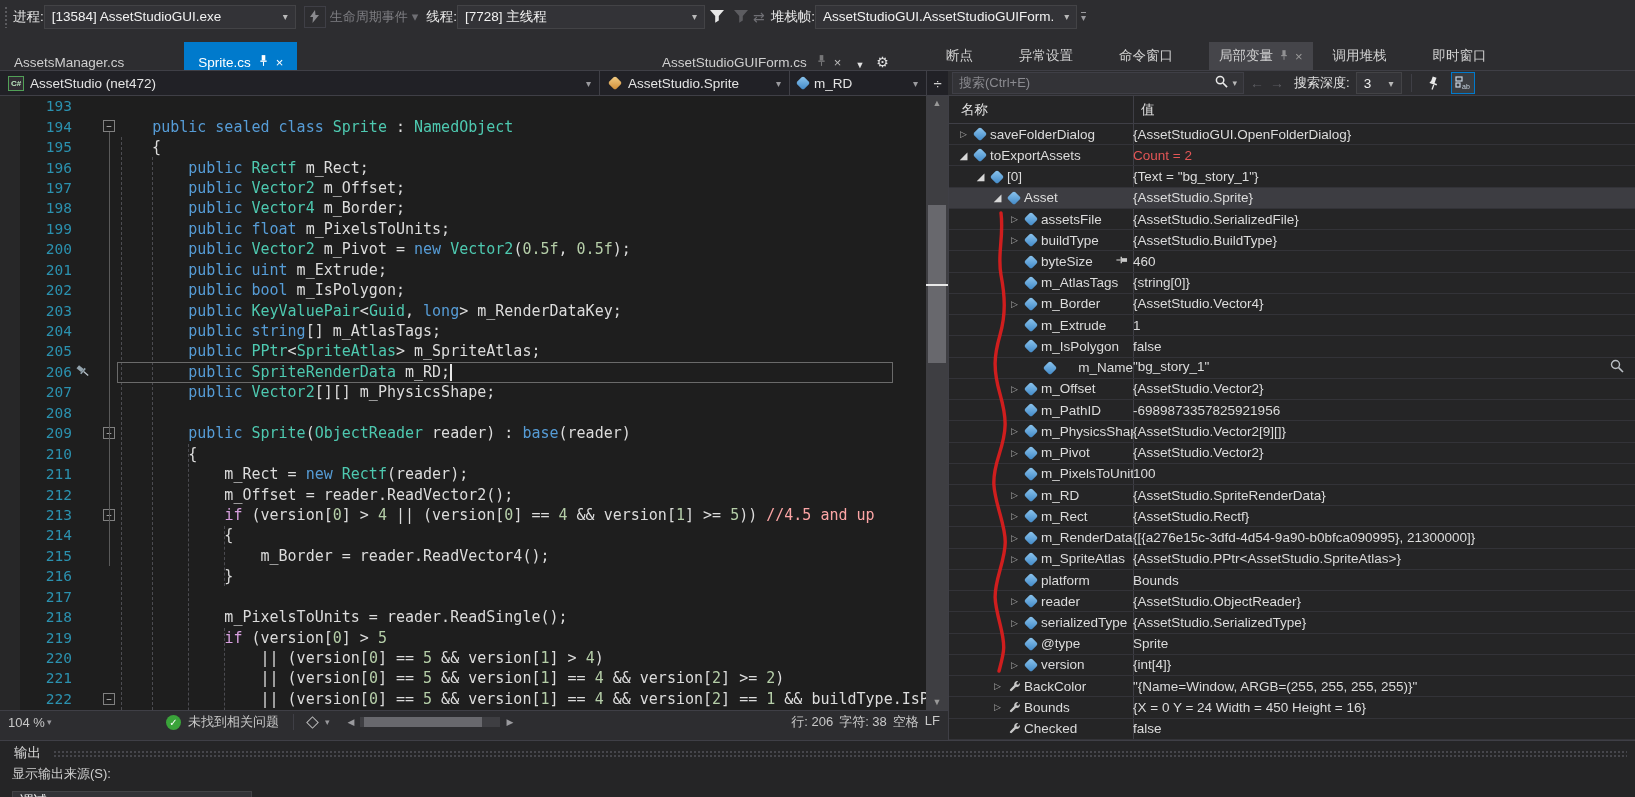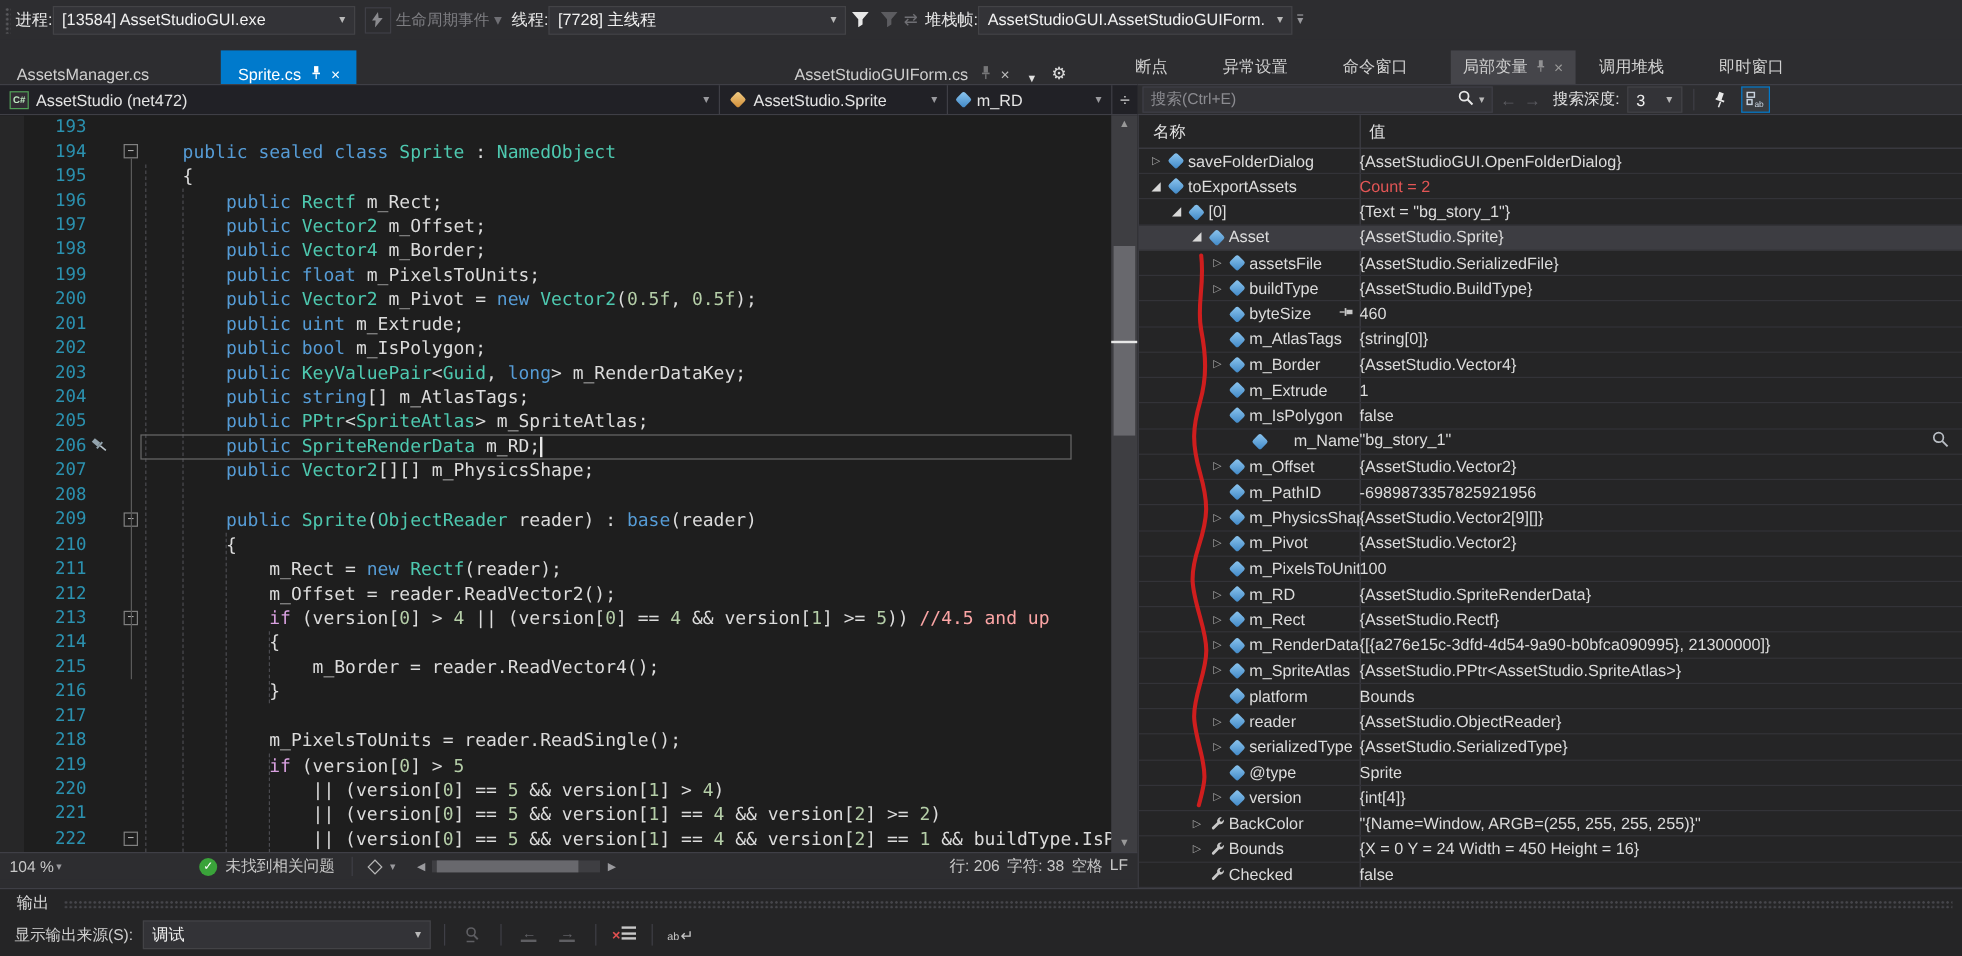--- a/index.html
+++ b/index.html
@@ -95,21 +95,21 @@
   .arrowg { width:13px; flex:none; font-size:9px; color:#a8a8a8; text-align:center; }
   .arrowg.exp { color:#d8d8d8; font-size:10px; }
   .rowic { width:20px; flex:none; display:flex; align-items:center; justify-content:center; }
   .pinright { margin-left:auto; margin-right:5px; }
   .mag { margin-left:auto; margin-right:12px; }
 
   
   .output { position:absolute; left:0; top:740px; width:1635px; height:57px; background:#252526; border-top:1px solid #3f3f46; }
   .otitle { display:flex; align-items:center; height:24px; padding-left:14px; gap:12px; color:#d8d8d8; font-size:13.5px; }
   .odots { flex:1; height:7px; margin-right:8px; background-image:radial-gradient(#46464b 1px, transparent 1.2px); background-size:4px 4px; }
-  .obar { display:flex; align-items:center; height:28px; padding-left:12px; gap:8px; color:#cfcfcf; font-size:13px; }
+  .obar { display:flex; align-items:flex-start; height:28px; padding-left:12px; gap:8px; color:#cfcfcf; font-size:13px;flex-direction:column; }
   .oicon { display:flex; align-items:center; justify-content:center; width:24px; height:22px; }
   .gray { color:#5f5f63; }
   .clearx { position:relative; width:20px; height:16px; }
   .clearx .bars { position:absolute; right:0; top:1px; display:flex; flex-direction:column; gap:2.5px; }
   .clearx .bars i { display:block; width:12px; height:2px; background:#c8c8c8; }
   .clearx .xx { position:absolute; left:0; top:2px; color:#e05050; font-weight:bold; font-size:12px; line-height:12px; }
   .wrapic { display:flex; align-items:flex-end; color:#c8c8c8; font-size:9px; gap:1px; }
   .wrapic .ret { font-size:13px; line-height:11px; }
 
   .annotation { position:absolute; left:0; top:0; width:1635px; height:797px; pointer-events:none; }

